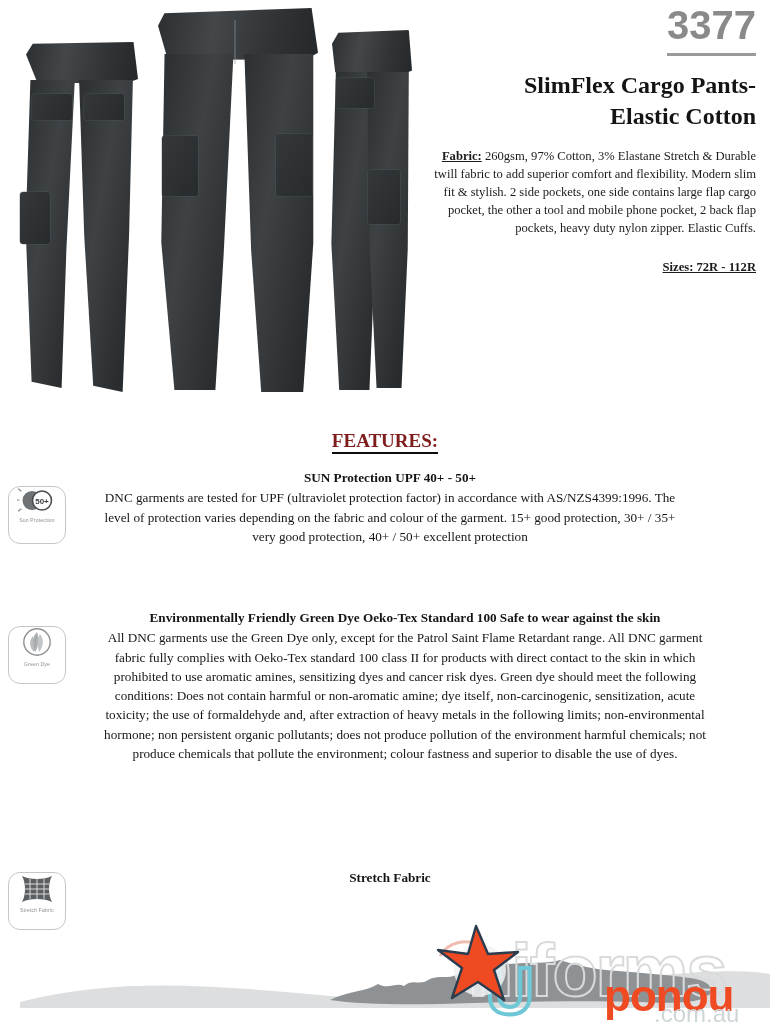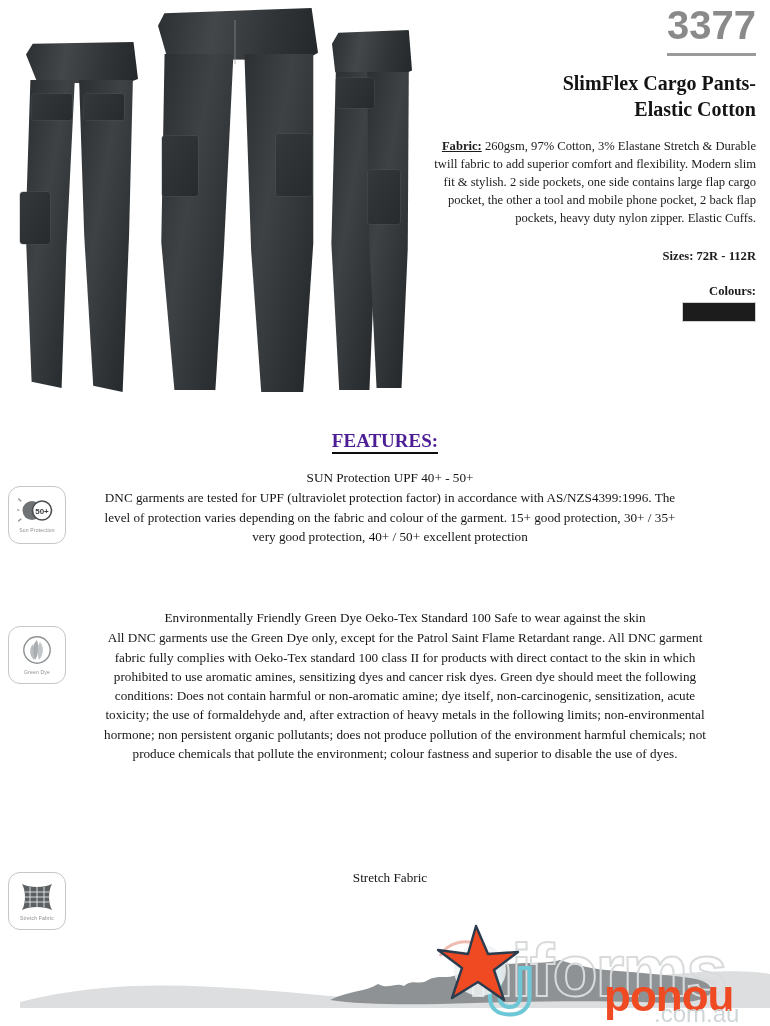--- a/index.html
+++ b/index.html
@@ -108,21 +108,21 @@
     color: #8a8a8a;
     line-height: 1.0;
     font-family: "Liberation Sans", "DejaVu Sans", sans-serif;
     border-bottom: 3px solid #9a9a9a;
     padding-bottom: 8px;
   }
 
   .product-title {
     margin-top: 14px;
     padding-right: 6px;
-    font-size: 20px;
+    font-size: 24px;
     font-weight: bold;
     line-height: 1.3;
     color: #141414;
   }
 
   .fabric-desc {
     margin-top: 16px;
     padding-right: 6px;
     font-size: 12.6px;
     line-height: 1.42;
@@ -131,20 +131,21 @@
   }
   .fabric-desc b { font-weight: bold; text-decoration: underline; }
 
   .sizes-block {
     margin-top: 20px;
     padding-right: 6px;
     font-size: 12.6px;
     line-height: 1.45;
     font-weight: bold;
     color: #1b1b1b;
+    text-decoration: underline;
   }
 
   .colours-block {
     margin-top: 18px;
     padding-right: 6px;
   }
   .colours-label {
     font-size: 12.6px;
     font-weight: bold;
     color: #1b1b1b;
@@ -163,21 +164,21 @@
 
   
   .features-heading {
     position: absolute;
     top: 430px;
     left: 0;
     width: 770px;
     text-align: center;
     font-size: 19px;
     font-weight: bold;
-    color: #4c1d95;
+    color: #7f1d1d;
   }
   .features-heading span {
     border-bottom: 2px solid #0d0d0d;
     padding-bottom: 1px;
   }
 
   .feature-block {
     position: absolute;
     left: 0;
     width: 770px;
@@ -186,39 +187,38 @@
     position: absolute;
     left: 8px;
     width: 56px;
     height: 56px;
     border: 1px solid #c6c6c6;
     border-radius: 12px;
     background: #ffffff;
     display: flex;
     flex-direction: column;
     align-items: center;
-    justify-content: center;
   }
   .feature-icon .icon-caption {
     font-size: 5px;
     color: #8d8d8d;
     margin-top: 2px;
     letter-spacing: 0.2px;
     font-family: "Liberation Sans", "DejaVu Sans", sans-serif;
   }
   .feature-text {
     margin-left: 96px;
     margin-right: 86px;
     text-align: center;
     font-size: 13.2px;
     line-height: 1.46;
     color: #151515;
   }
   .feature-title {
-    font-weight: normal;
+    font-weight: bold;
     display: block;
     margin-bottom: 1px;
     text-align: center;
   }
 
   #feature-upf      { top: 468px; }
   #feature-upf .feature-icon { top: 18px; }
 
   #feature-greendye { top: 608px; }
   #feature-greendye .feature-icon { top: 18px; }
@@ -327,26 +327,20 @@
       <span>SlimFlex Cargo Pants-</span><br>
       <span>Elastic Cotton</span>
     </div>
 
     <div class="fabric-desc"><b>Fabric:</b><span> 260gsm, 97% Cotton, 3% Elastane Stretch &amp; Durable twill fabric to add superior comfort and flexibility. Modern slim fit &amp; stylish. 2 side pockets, one side contains large flap cargo pocket, the other a tool and mobile phone pocket, 2 back flap pockets, heavy duty nylon zipper. Elastic Cuffs.</span></div>
 
     <div class="sizes-block">
       <div>Sizes: 72R - 112R</div>
     </div>
 
-    <div class="colours-block">
-      <div class="colours-label">Colours:</div>
-      <div class="swatch-row">
-        <div class="swatch"></div>
-      </div>
-    </div>
 
   </div>
 </div>
 
 <div class="features-heading">
   <span>FEATURES:</span>
 </div>
 
 <div class="feature-block" id="feature-upf">
   <div class="feature-icon">

